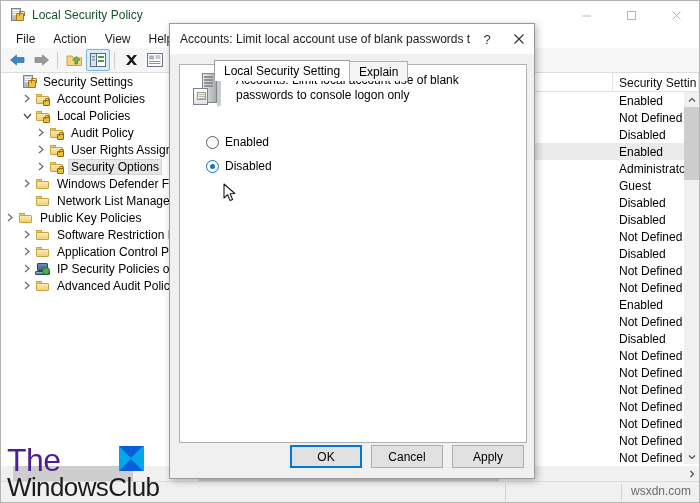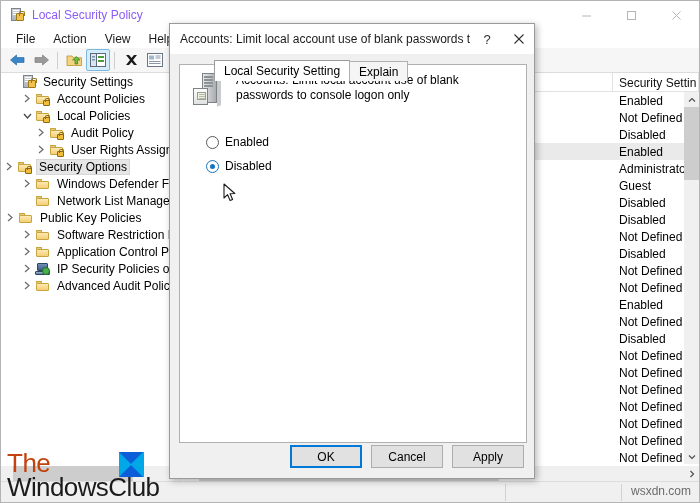--- a/index.html
+++ b/index.html
@@ -50,21 +50,21 @@
     background: #f2c14b; border: 1px solid #9c7a18;
     border-radius: 1px;
   }
   .sec-ico-lock:after {
     content: ""; position: absolute;
     left: 2px; top: -3px; width: 4px; height: 4px;
     border: 1px solid #9c7a18; border-bottom: none;
     border-radius: 2px 2px 0 0;
   }
   #titlebar-text {
-    font-size: 12px; color: #8b5cf6;
+    font-size: 12px; color: #14532d;
     white-space: nowrap; overflow: hidden;
   }
   #window-buttons {
     position: absolute; right: 0; top: 0;
     height: 28px; display: flex;
   }
   .win-btn {
     width: 45px; height: 28px;
     display: flex; align-items: center; justify-content: center;
   }
@@ -426,21 +426,21 @@
   }
 
   
   #logo {
     position: absolute; left: 6px; bottom: 2px;
     z-index: 30;
     line-height: 1;
     pointer-events: none;
   }
   #logo-the {
-    font-size: 26px; color: #c2410c;
+    font-size: 32px; color: #4c1d95;
     letter-spacing: -0.5px;
     font-family: "Liberation Sans", sans-serif;
   }
   #logo-name {
     font-size: 26px; color: #1b1b1b;
     letter-spacing: -0.6px;
     margin-top: -2px;
     font-family: "Liberation Sans", sans-serif;
   }
   #logo-mark {
@@ -624,21 +624,21 @@
             </span>
             <span class="tree-ico">
               <span class="fld">
                 <span class="fld-tab"></span>
                 <span class="fld-body"></span>
                 <span class="fld-lock"></span>
               </span>
             </span>
             <span class="tree-label">User Rights Assignment</span>
           </div>
-          <div class="tree-row selected" style="">
+          <div class="tree-row selected" style="padding-left: 32px;">
             <span class="tw-chev">
               <svg width="8" height="9" viewBox="0 0 8 9">
                 <path d="M2 1 L6 4.5 L2 8" fill="none" stroke="#6a6a6a" stroke-width="1.2"></path>
               </svg>
             </span>
             <span class="tree-ico">
               <span class="fld">
                 <span class="fld-tab"></span>
                 <span class="fld-body"></span>
                 <span class="fld-lock"></span>

